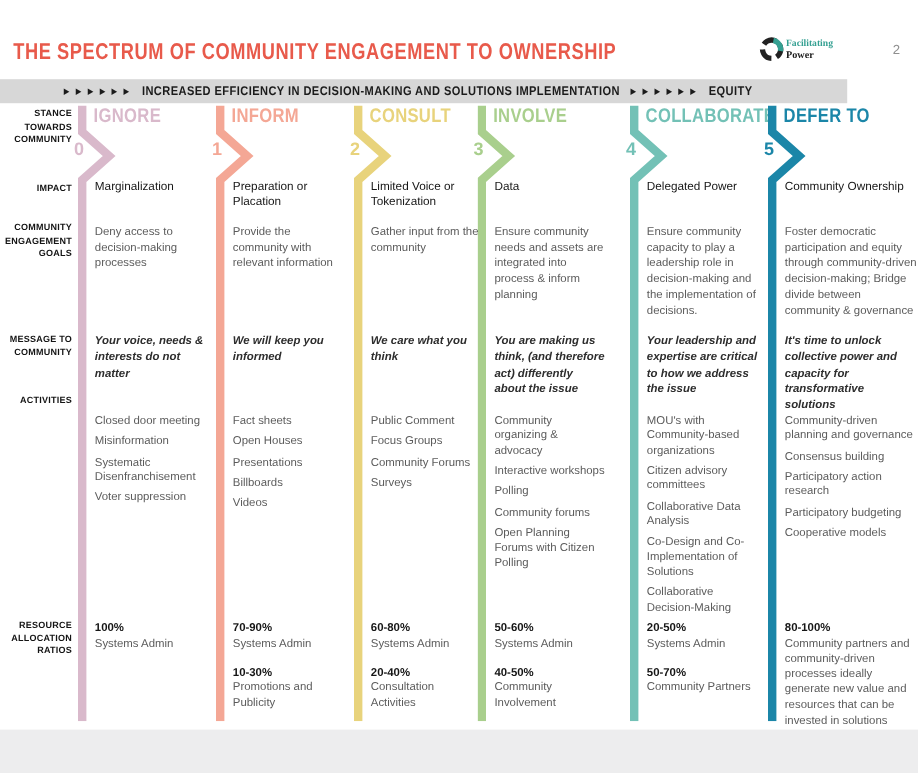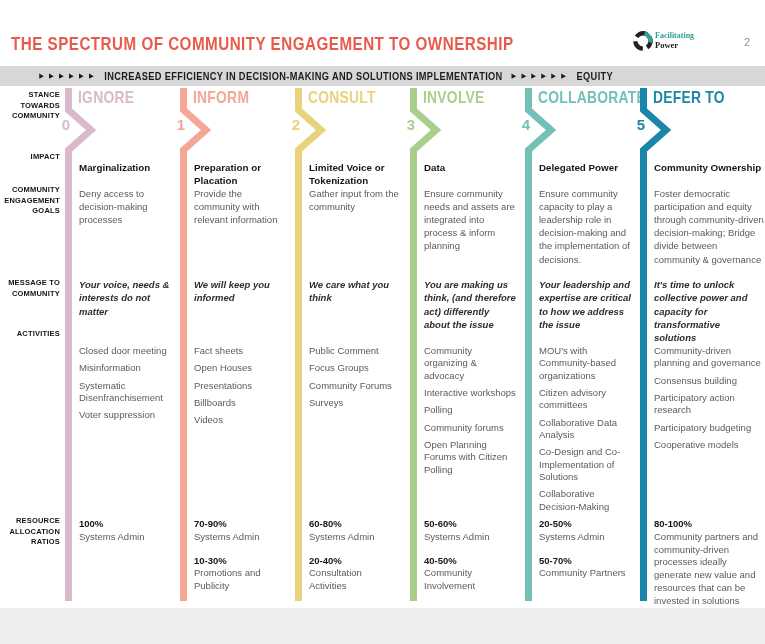--- a/index.html
+++ b/index.html
@@ -15,22 +15,22 @@
     font-size:19px;font-weight:bold;letter-spacing:.6px;
     transform:scaleX(.8);transform-origin:left top;white-space:nowrap;
   }
   .logo{position:absolute;left:631px;top:29px;display:flex;align-items:center;gap:0;font-family:Liberation Serif, serif;}
   .logo-text{line-height:1.05;}
   .logo-line1{font-size:8px;font-weight:bold;}
   .logo-line2{font-size:8.5px;font-weight:bold;color:#1a1a1a;}
   .page-number{position:absolute;left:744px;top:36px;font-size:11px;color:#8f8f8f;}
   
   .banner{
-    position:absolute;left:0;top:66px;width:765px;height:20px;
-    background:#d7d7d7;display:flex;align-items:center;justify-content:flex-start;
+    position:absolute;left:0;top:66px;width:706px;height:20px;
+    background:#d7d7d7;display:flex;align-items:center;justify-content:flex-end;
   }
   .banner-inner{
     display:flex;align-items:center;gap:10px;color:#1b1b1b;
     transform:scaleX(.88);transform-origin:center;white-space:nowrap;
     margin-right:40px;
   }
   .banner-arrows{font-size:7px;letter-spacing:2px;}
   .banner-text{font-size:10.5px;font-weight:bold;letter-spacing:.4px;}
   
   .row-label{
@@ -44,21 +44,21 @@
     position:absolute;left:13px;top:0px;
     font-size:16.5px;font-weight:bold;letter-spacing:.3px;
     transform:scaleX(.84);transform-origin:left top;white-space:nowrap;
   }
   .col-num{
     position:absolute;left:-13px;top:28px;width:18px;text-align:right;
     font-size:15px;font-weight:bold;
   }
   .cell{position:absolute;left:14px;width:92px;font-size:9.5px;}
   .col-5 .cell{width:110px;}
-  .row-impact{top:62px;font-weight:bold;color:#161616;line-height:1.3;font-size:9.8px;margin-top:12px;}
+  .row-impact{top:62px;font-weight:normal;color:#161616;line-height:1.3;font-size:9.8px;}
   .row-goals{top:99px;color:#5b5b5b;line-height:1.38;}
   .row-message{top:190px;font-weight:bold;font-style:italic;color:#2d2d2d;line-height:1.4;}
   .row-activities{top:257px;}
   .row-resources{top:430px;}
   .activity-item{color:#5b5b5b;line-height:1.3;margin-bottom:5px;}
   .resource-item{margin-bottom:11px;line-height:1.35;}
   .resource-item-ratio{font-weight:bold;color:#161616;}
   .resource-item-desc{color:#5b5b5b;}
   
   .footer-band{position:absolute;left:0;top:608px;width:765px;height:36px;background:#ededee;}
@@ -168,21 +168,21 @@
         <div class="resource-item-ratio">60-80%</div>
         <div class="resource-item-desc">Systems Admin</div>
       </div>
       <div class="resource-item">
         <div class="resource-item-ratio">20-40%</div>
         <div class="resource-item-desc">Consultation Activities</div>
       </div>
     </div>
 </div>
 
-<div class="col col-3" style="left:410px;">
+<div class="col col-3" style="left:398px;">
   <svg class="arrow-svg" width="34" height="513" viewBox="0 0 34 513">
     <polyline points="3.5,0 3.5,22 26,42 3.5,62 3.5,513" fill="none" stroke-width="7" stroke="#a9cf8d"></polyline>
   </svg>
   <div class="col-title" style="color: rgb(169, 207, 141);">INVOLVE</div>
   <div class="col-num" style="color: rgb(169, 207, 141);">3</div>
   <div class="cell row-impact">Data</div>
   <div class="cell row-goals">Ensure community needs and assets are integrated into process &amp; inform planning</div>
   <div class="cell row-message">You are making us think, (and therefore act) differently about the issue</div>
   <div class="cell row-activities">
       <div class="activity-item">Community organizing &amp; advocacy</div>

